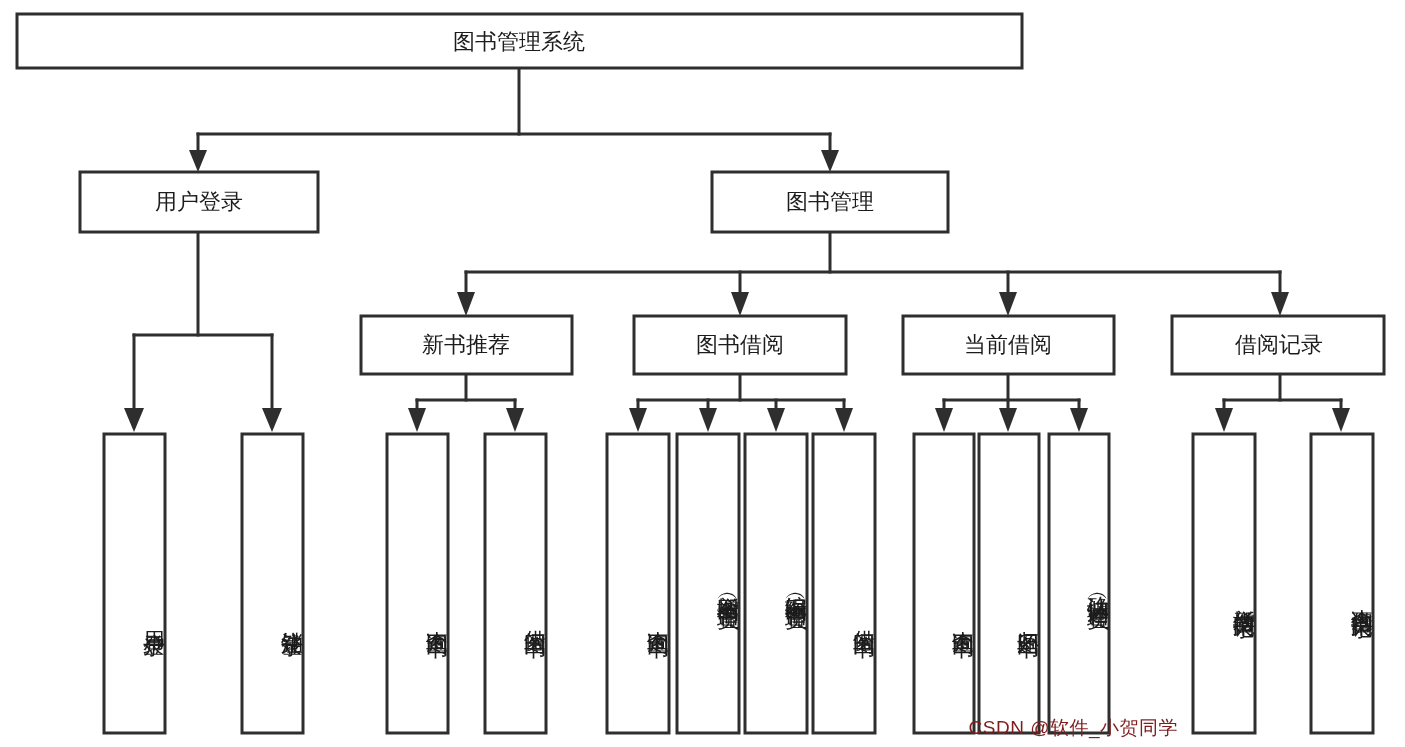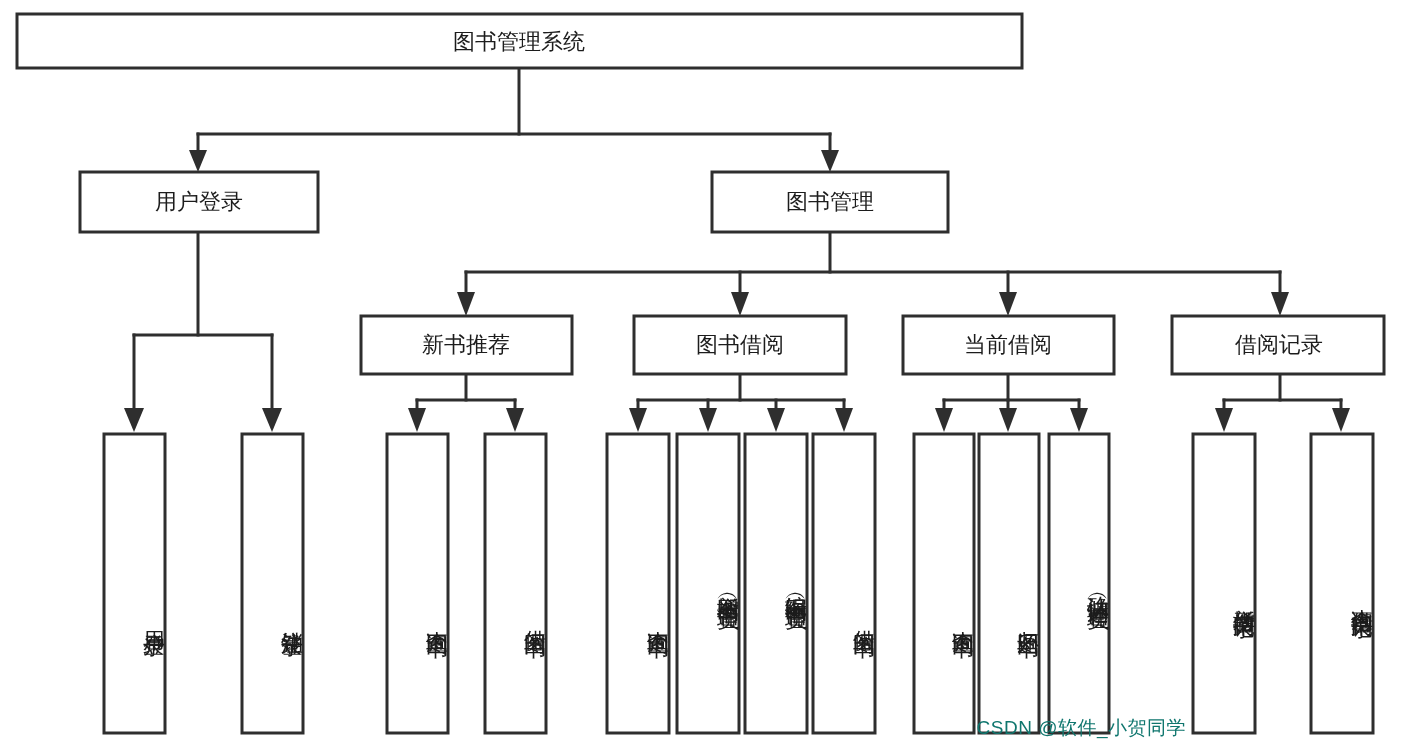--- a/index.html
+++ b/index.html
@@ -59,25 +59,25 @@
     letter-spacing: 2px;
     line-height: 1;
     display: flex;
     align-items: flex-start;
     justify-content: center;
     white-space: nowrap;
     pointer-events: none;
   }
   .watermark {
     position: absolute;
-    right: 10px;
+    right: 18px;
     bottom: 6px;
     font-family: "Liberation Sans", "DejaVu Sans", sans-serif;
     font-size: 19px;
-    color: #0f766e;
+    color: #7f1d1d;
     white-space: nowrap;
     letter-spacing: 0.5px;
   }
 </style>
 </head>
 <body>
 
 <div id="diagram-root">
 
   <svg class="flow" viewBox="0 0 1405 747" xmlns="http://www.w3.org/2000/svg">

